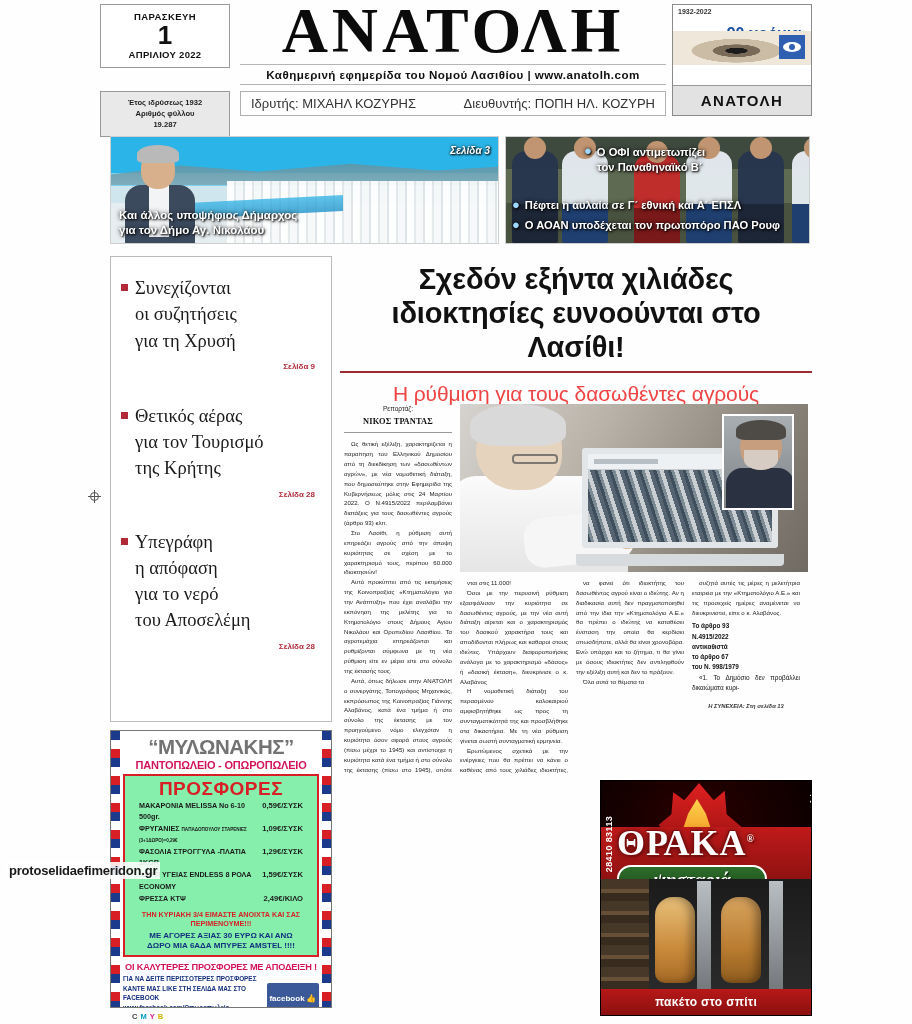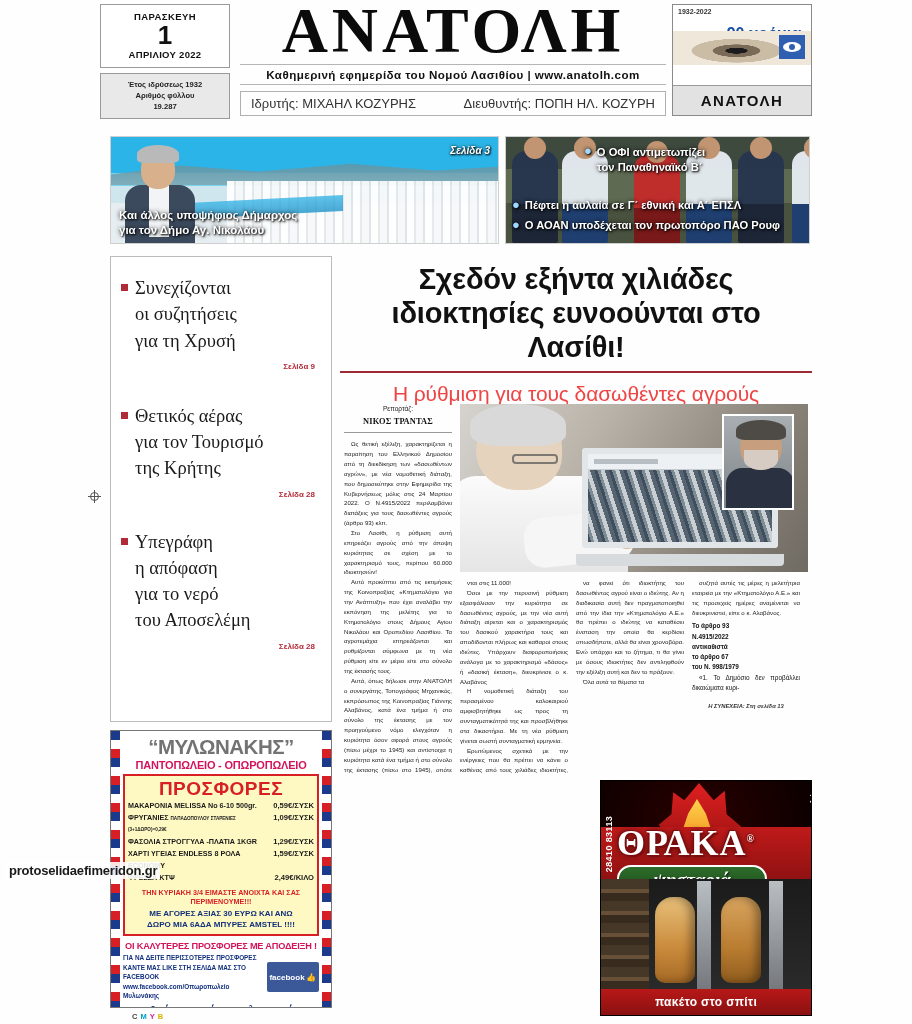--- a/index.html
+++ b/index.html
@@ -36,21 +36,21 @@
   .date-col { width: 130px; display: flex; flex-direction: column; gap: 5px; }
   .date-box {
     border: 1px solid #9a9a9a; background: #fff;
     text-align: center; padding: 6px 2px 7px;
   }
   .date-day { font-size: 9.5px; font-weight: bold; letter-spacing: .4px; color: #111; }
   .date-num { font-size: 26px; font-weight: bold; line-height: 1.05; color: #111; }
   .date-month { font-size: 9.5px; font-weight: bold; letter-spacing: .3px; color: #111; }
   .issue-box {
     border: 1px solid #9a9a9a; background: #e9e9e9;
-    text-align: center; padding: 5px 2px 6px; line-height: 1.45;
+    text-align: center; padding: 5px 2px 6px; line-height: 1.45; margin-top: 18px;
   }
   .issue-box div { font-size: 7.6px; font-weight: bold; color: #222; }
 
   .title-col { flex: 1; padding: 0 6px 0 10px; }
   .paper-title {
     font-family: "Liberation Serif", serif;
     font-size: 64px; font-weight: bold;
     letter-spacing: 4px; line-height: .92;
     text-align: center; color: #0b0b0b;
     margin-top: -2px;
@@ -340,21 +340,21 @@
   .ad-stripe.r { left: auto; right: 0; }
   .ad-inner { position: absolute; left: 9px; right: 9px; top: 0; bottom: 0; padding: 3px 3px; }
   .ad-title {
     text-align: center; font-size: 20.5px; font-weight: bold; color: #737373;
     letter-spacing: -.5px; line-height: 1.05; margin-top: 2px;
   }
   .ad-sub {
     text-align: center; font-size: 11px; font-weight: bold; color: #d4145a;
     letter-spacing: -.2px; margin: 1px 0 3px;
   }
-  .ad-offers-box { border: 2px solid #d81f26; background: #fef9c3; padding: 2px 3px 3px; }
+  .ad-offers-box { border: 2px solid #d81f26; background: #86efac; padding: 2px 14px 3px; }
   .ad-offers-title {
     text-align: center; font-size: 19px; font-weight: bold; color: #d81f26;
     letter-spacing: .5px; line-height: 1; margin: 1px 0 2px;
   }
   .ad-row {
     display: flex; justify-content: space-between; align-items: baseline;
     font-size: 7.2px; font-weight: bold; color: #1a1a1a; line-height: 1.55;
     border-bottom: 1px dotted transparent;
   }
   .ad-row .nm { flex: 1; padding-right: 3px; }

